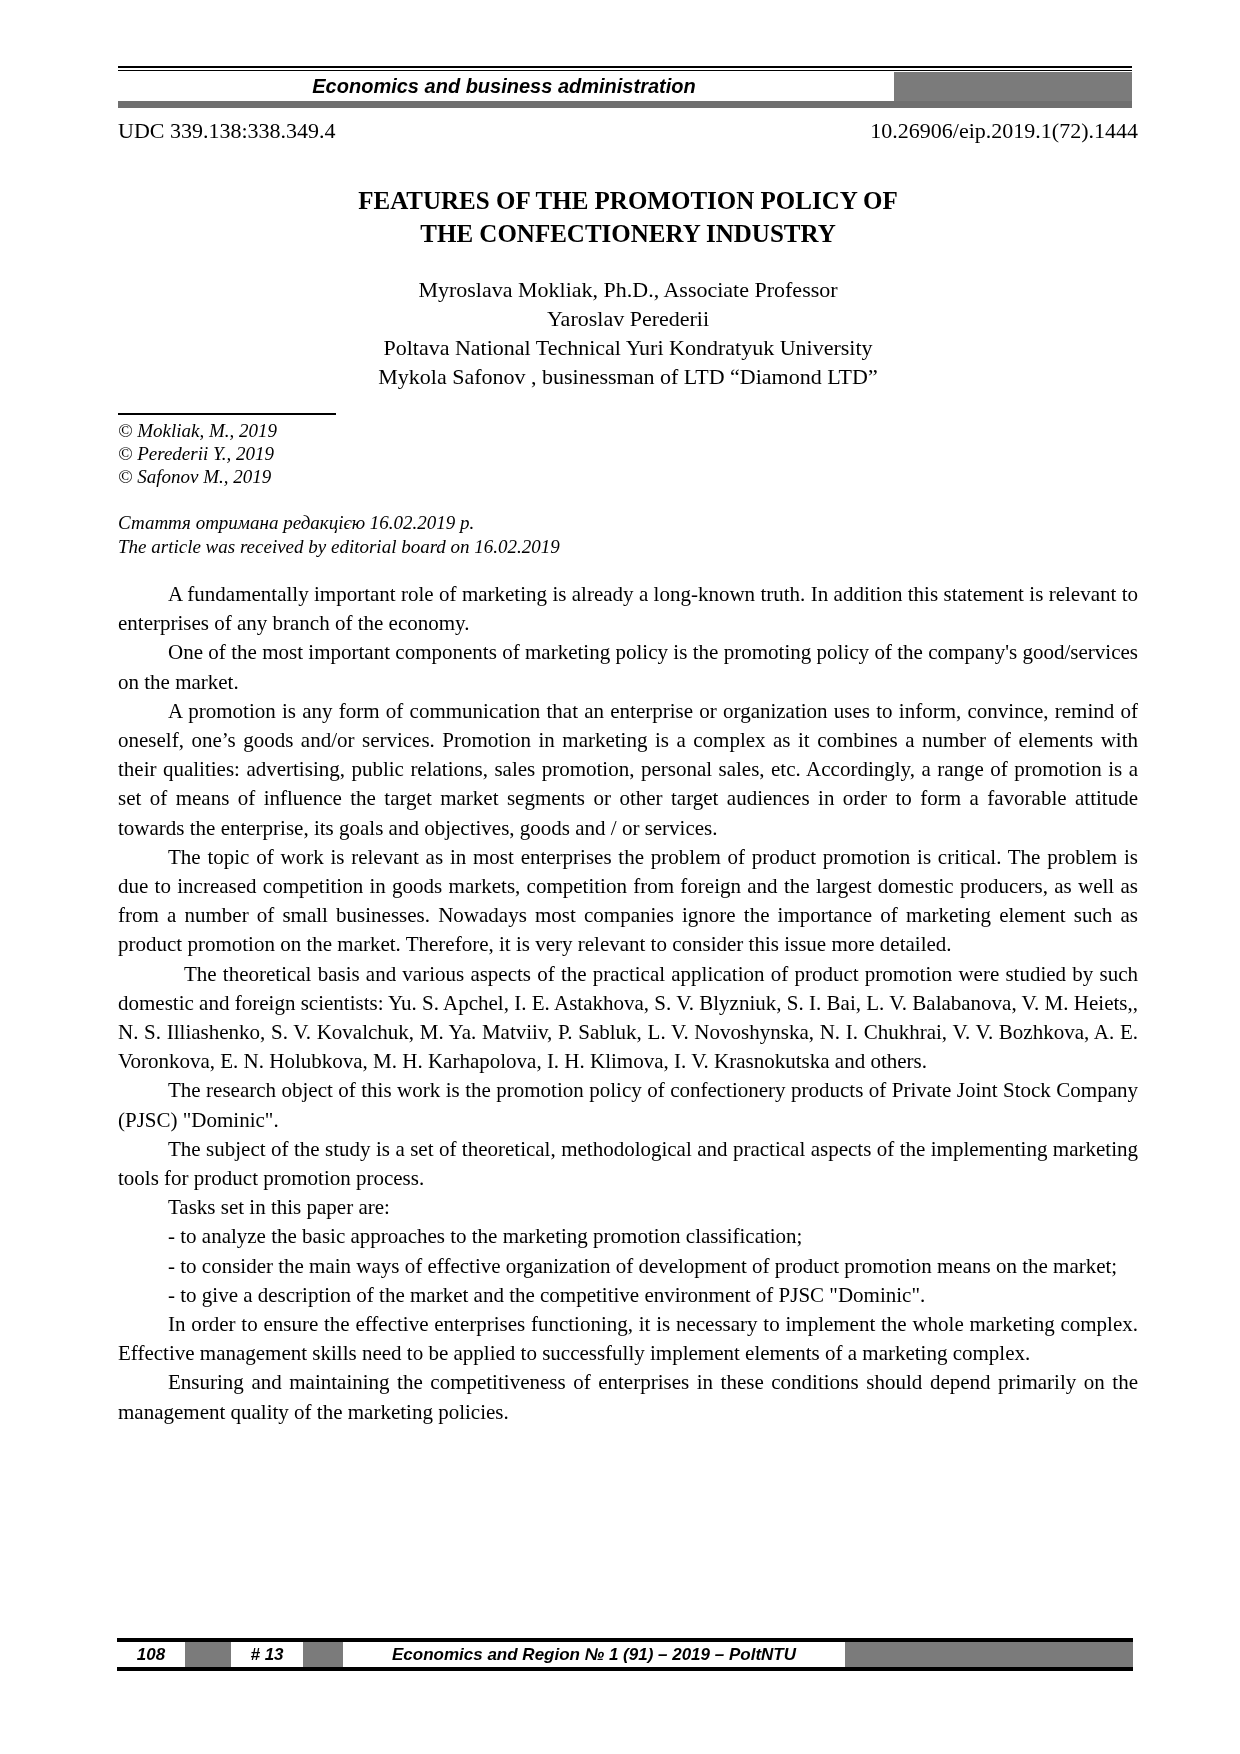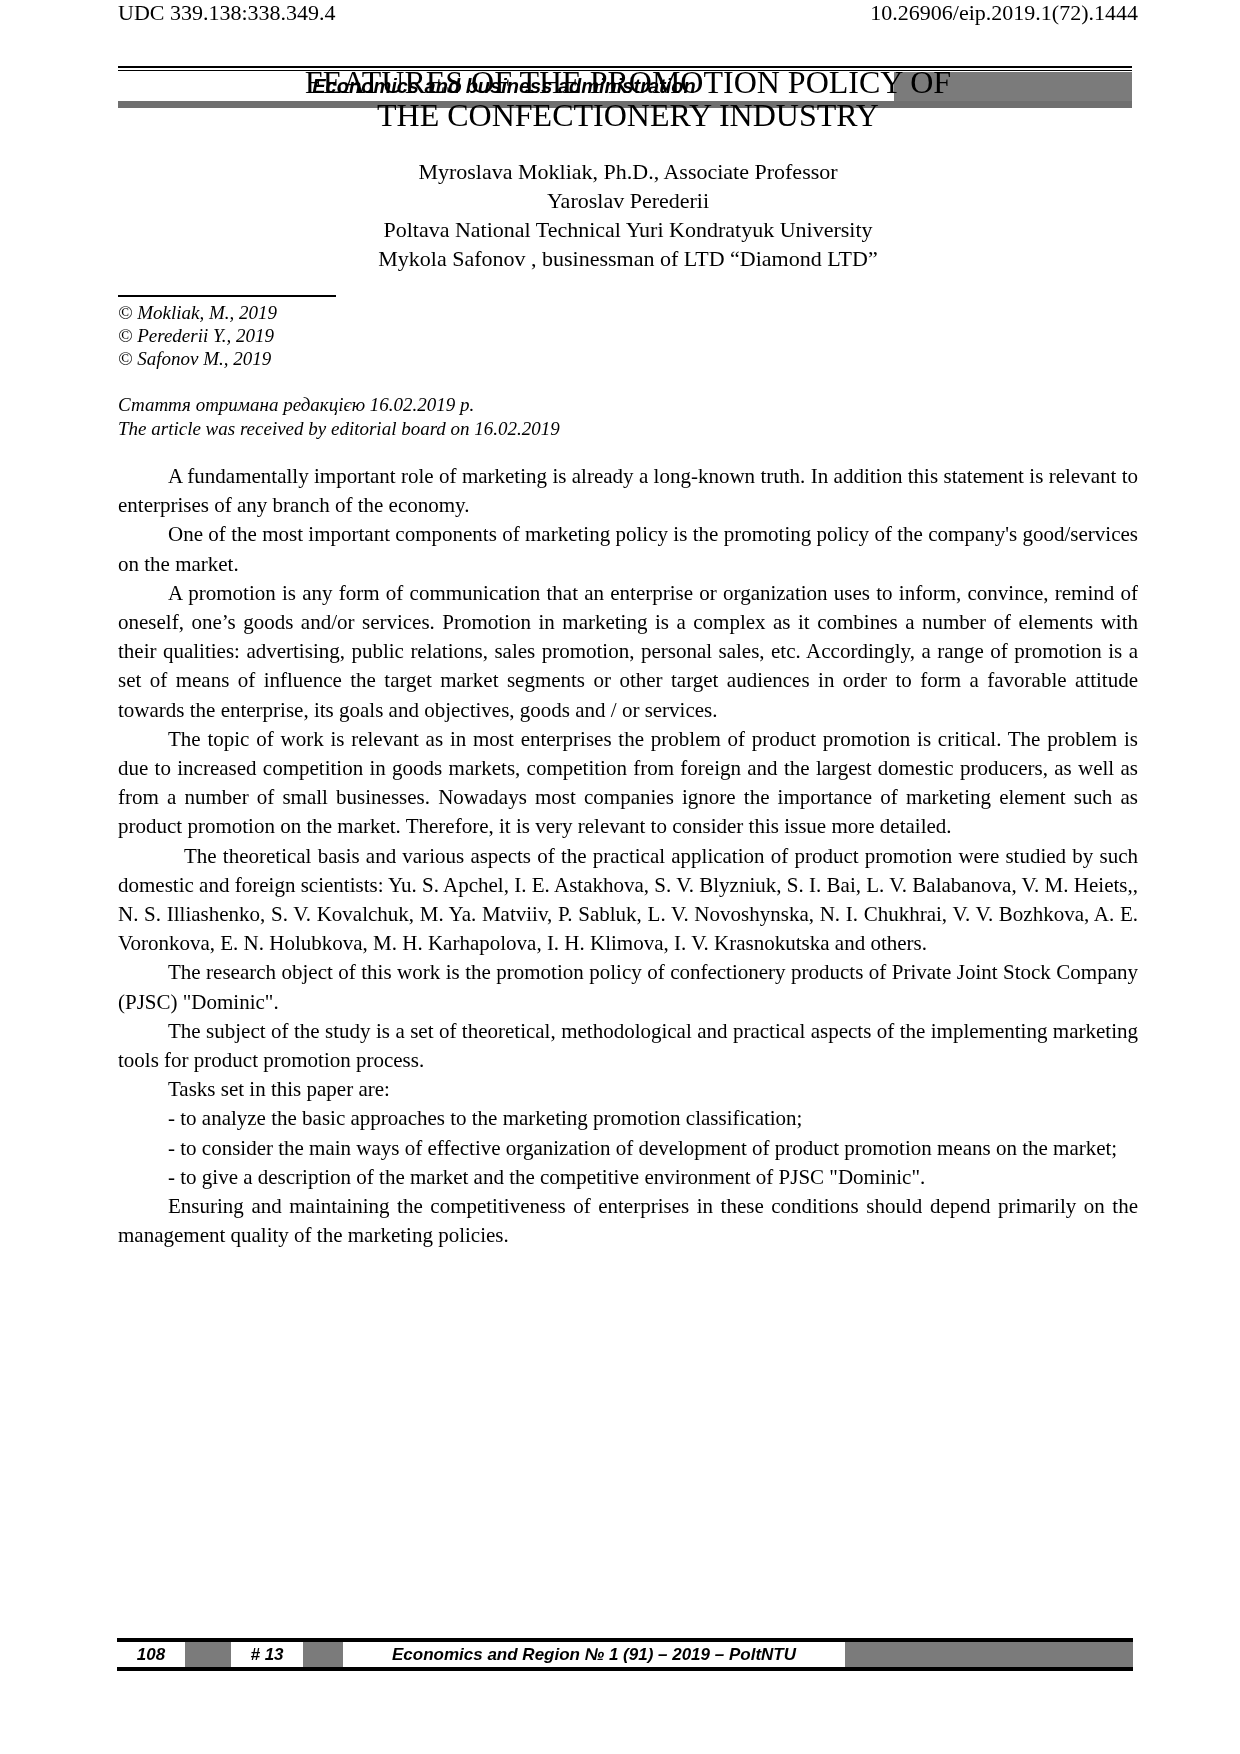--- a/index.html
+++ b/index.html
@@ -21,31 +21,31 @@
   .rh-band {
     width:772px; height:29px;
     display:flex; align-items:center; justify-content:center;
     font-family:"Liberation Sans", sans-serif;
     font-weight:bold; font-style:italic; font-size:20px;
   }
   .rh-grayblock { flex:1; margin-left:4px; background:#7b7b7b; height:29px; }
   .rh-bar { height:7px; background:#6f6f6f; }
 
   
-  .content { position:relative; margin-left:118px; width:1020px; }
+  .content { position:relative; margin-left:118px; width:1020px; padding-top:118px; }
 
   .udc-row {
     display:flex; justify-content:space-between;
     font-size:22px; line-height:26px;
   }
 
   .article-title {
     margin-top:40px;
     text-align:center;
-    font-size:32px; line-height:33px; font-weight:normal;
+    font-size:25px; line-height:33px; font-weight:bold;
   }
 
   .authors { margin-top:25px; text-align:center; font-size:22px; line-height:29px; font-weight:normal; }
 
   .footnote-sep { margin-top:22px; width:218px; border-top:2px solid #000; }
 
   .copyright { margin-top:4px; font-style:italic; font-size:19px; line-height:23px; }
 
   .received { margin-top:23px; font-style:italic; font-size:19px; line-height:24px; }
 
@@ -124,20 +124,21 @@
       <p>One of the most important components of marketing policy is the promoting policy of the company's good/services on the market.</p>
       <p>A promotion is any form of communication that an enterprise or organization uses to inform, convince, remind of oneself, one’s goods and/or services. Promotion in marketing is a complex as it combines a number of elements with their qualities: advertising, public relations, sales promotion, personal sales, etc. Accordingly, a range of promotion is a set of means of influence the target market segments or other target audiences in order to form a favorable attitude towards the enterprise, its goals and objectives, goods and / or services.</p>
       <p>The topic of work is relevant as in most enterprises the problem of product promotion is critical. The problem is due to increased competition in goods markets, competition from foreign and the largest domestic producers, as well as from a number of small businesses. Nowadays most companies ignore the importance of marketing element such as product promotion on the market. Therefore, it is very relevant to consider this issue more detailed.</p>
       <p class="deep-indent">The theoretical basis and various aspects of the practical application of product promotion were studied by such domestic and foreign scientists: Yu. S. Apchel, I. E. Astakhova, S. V. Blyzniuk, S. I. Bai, L. V. Balabanova, V. M. Heiets,, N. S. Illiashenko, S. V. Kovalchuk, M. Ya. Matviiv, P. Sabluk, L. V. Novoshynska, N. I. Chukhrai, V. V. Bozhkova, A. E. Voronkova, E. N. Holubkova, M. H. Karhapolova, I. H. Klimova, I. V. Krasnokutska and others.</p>
       <p>The research object of this work is the promotion policy of confectionery products of Private Joint Stock Company (PJSC) "Dominic".</p>
       <p>The subject of the study is a set of theoretical, methodological and practical aspects of the implementing marketing tools for product promotion process.</p>
       <p>Tasks set in this paper are:</p>
       <p>- to analyze the basic approaches to the marketing promotion classification;</p>
       <p>- to consider the main ways of effective organization of development of product promotion means on the market;</p>
       <p>- to give a description of the market and the competitive environment of PJSC "Dominic".</p>
+      <p>In order to ensure the effective enterprises functioning, it is necessary to implement the whole marketing complex. Effective management skills need to be applied to successfully implement elements of a marketing complex.</p>
       <p>Ensuring and maintaining the competitiveness of enterprises in these conditions should depend primarily on the management quality of the marketing policies.</p>
     </div>
 
   </div>
 
   <div class="page-footer">
     <div class="ft-line"></div>
     <div class="ft-row">
       <div class="ft-cell ft-page">108</div>
       <div class="ft-gray ft-g1"></div>

